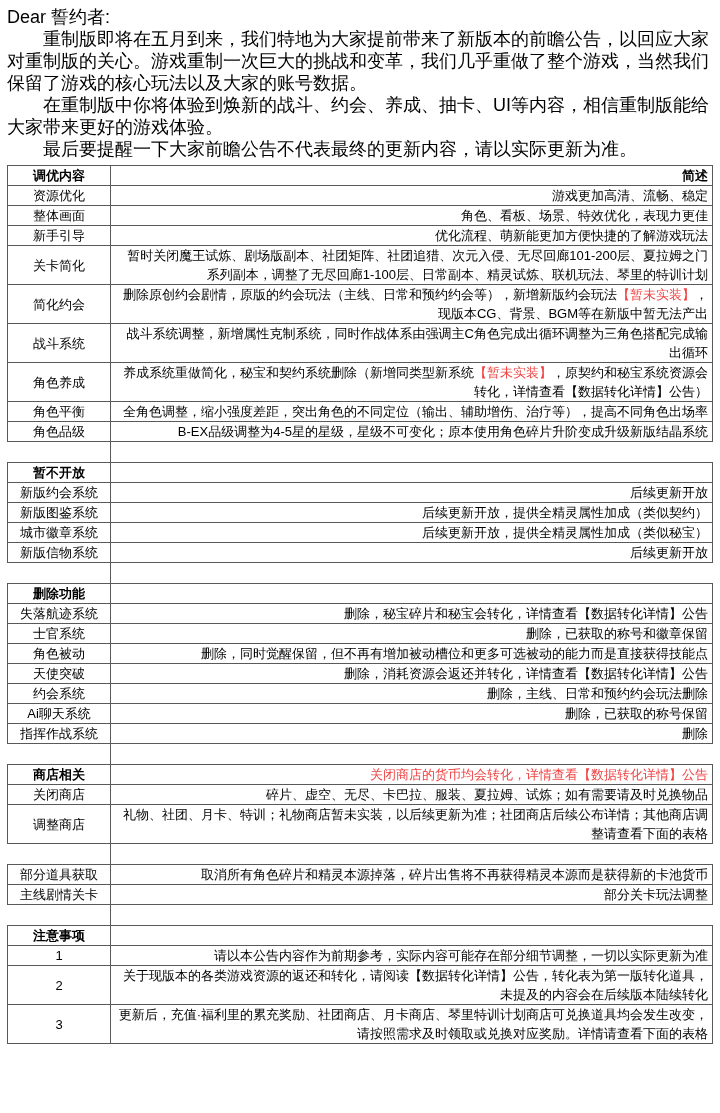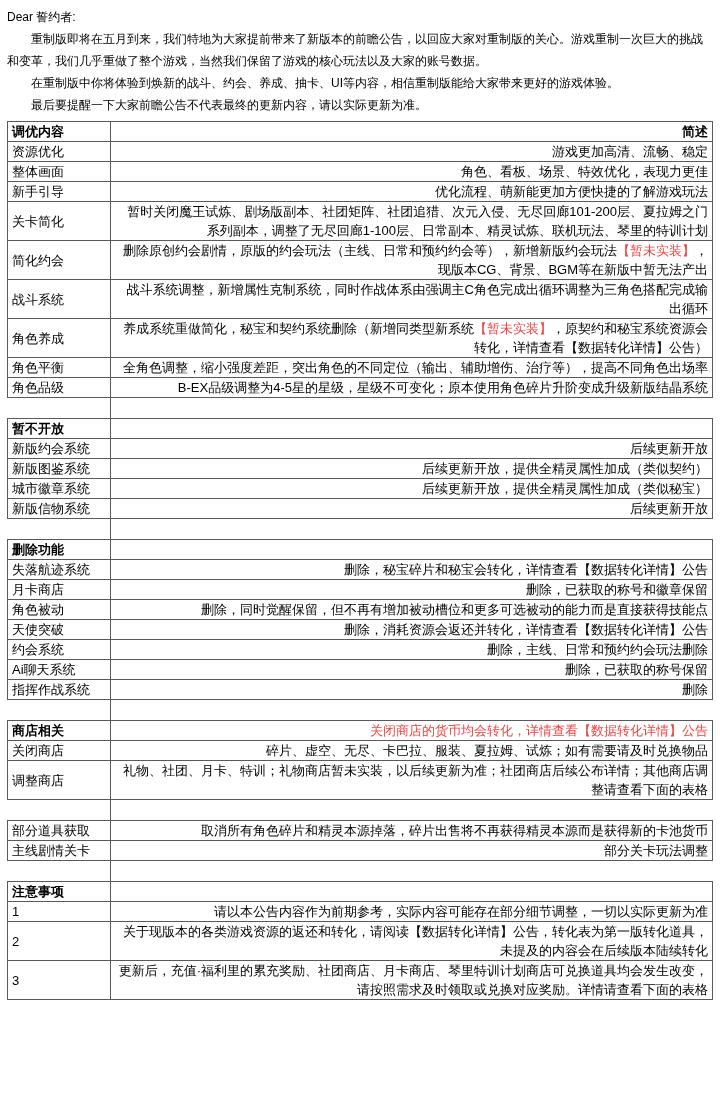--- a/index.html
+++ b/index.html
@@ -2,31 +2,31 @@
 <html><head>
 <meta charset="utf-8">
 <style>
   html,body{margin:0;padding:0;background:#ffffff;}
   body{
     width:720px;height:1113px;overflow:hidden;
     font-family:"Liberation Sans","DejaVu Sans",sans-serif;
     color:#000;
   }
   .page{padding:6px 7px 0 7px;}
-  .intro{font-size:12px;line-height:22px;margin-bottom:5px;}
+  .intro{font-size:18px;line-height:22px;margin-bottom:5px;}
   .intro .salutation{text-indent:0;}
   .intro p{margin:0;text-indent:2em;}
   table.sec{border-collapse:collapse;table-layout:fixed;width:706px;}
   table.sec td{
     border:1px solid #595959;
     font-size:13px;line-height:19px;
     padding:0 4px;vertical-align:middle;
     word-break:break-all;
   }
-  td.label{text-align:left;}
+  td.label{text-align:center;}
   td.desc{text-align:right;}
   tr.hdr td{font-weight:bold;}
   tr.hdr td.desc .red{font-weight:normal;}
   .red{color:#ef4444;}
   .spacer{height:20px;position:relative;width:706px;}
   .spacer .gap-line{position:absolute;left:103px;top:0;bottom:0;width:1px;background:#595959;}
 </style>
 </head>
 <body>
 
@@ -130,21 +130,21 @@
         <tbody>
           <tr class="hdr">
             <td class="label">删除功能</td>
             <td class="desc"></td>
           </tr>
           <tr>
             <td class="label">失落航迹系统</td>
             <td class="desc"><span>删除，秘宝碎片和秘宝会转化，详情查看【数据转化详情】公告</span></td>
           </tr>
           <tr>
-            <td class="label">月卡商店</td>
+            <td class="label">士官系统</td>
             <td class="desc"><span>删除，已获取的称号和徽章保留</span></td>
           </tr>
           <tr>
             <td class="label">角色被动</td>
             <td class="desc"><span>删除，同时觉醒保留，但不再有增加被动槽位和更多可选被动的能力而是直接获得技能点</span></td>
           </tr>
           <tr>
             <td class="label">天使突破</td>
             <td class="desc"><span>删除，消耗资源会返还并转化，详情查看【数据转化详情】公告</span></td>
           </tr>

